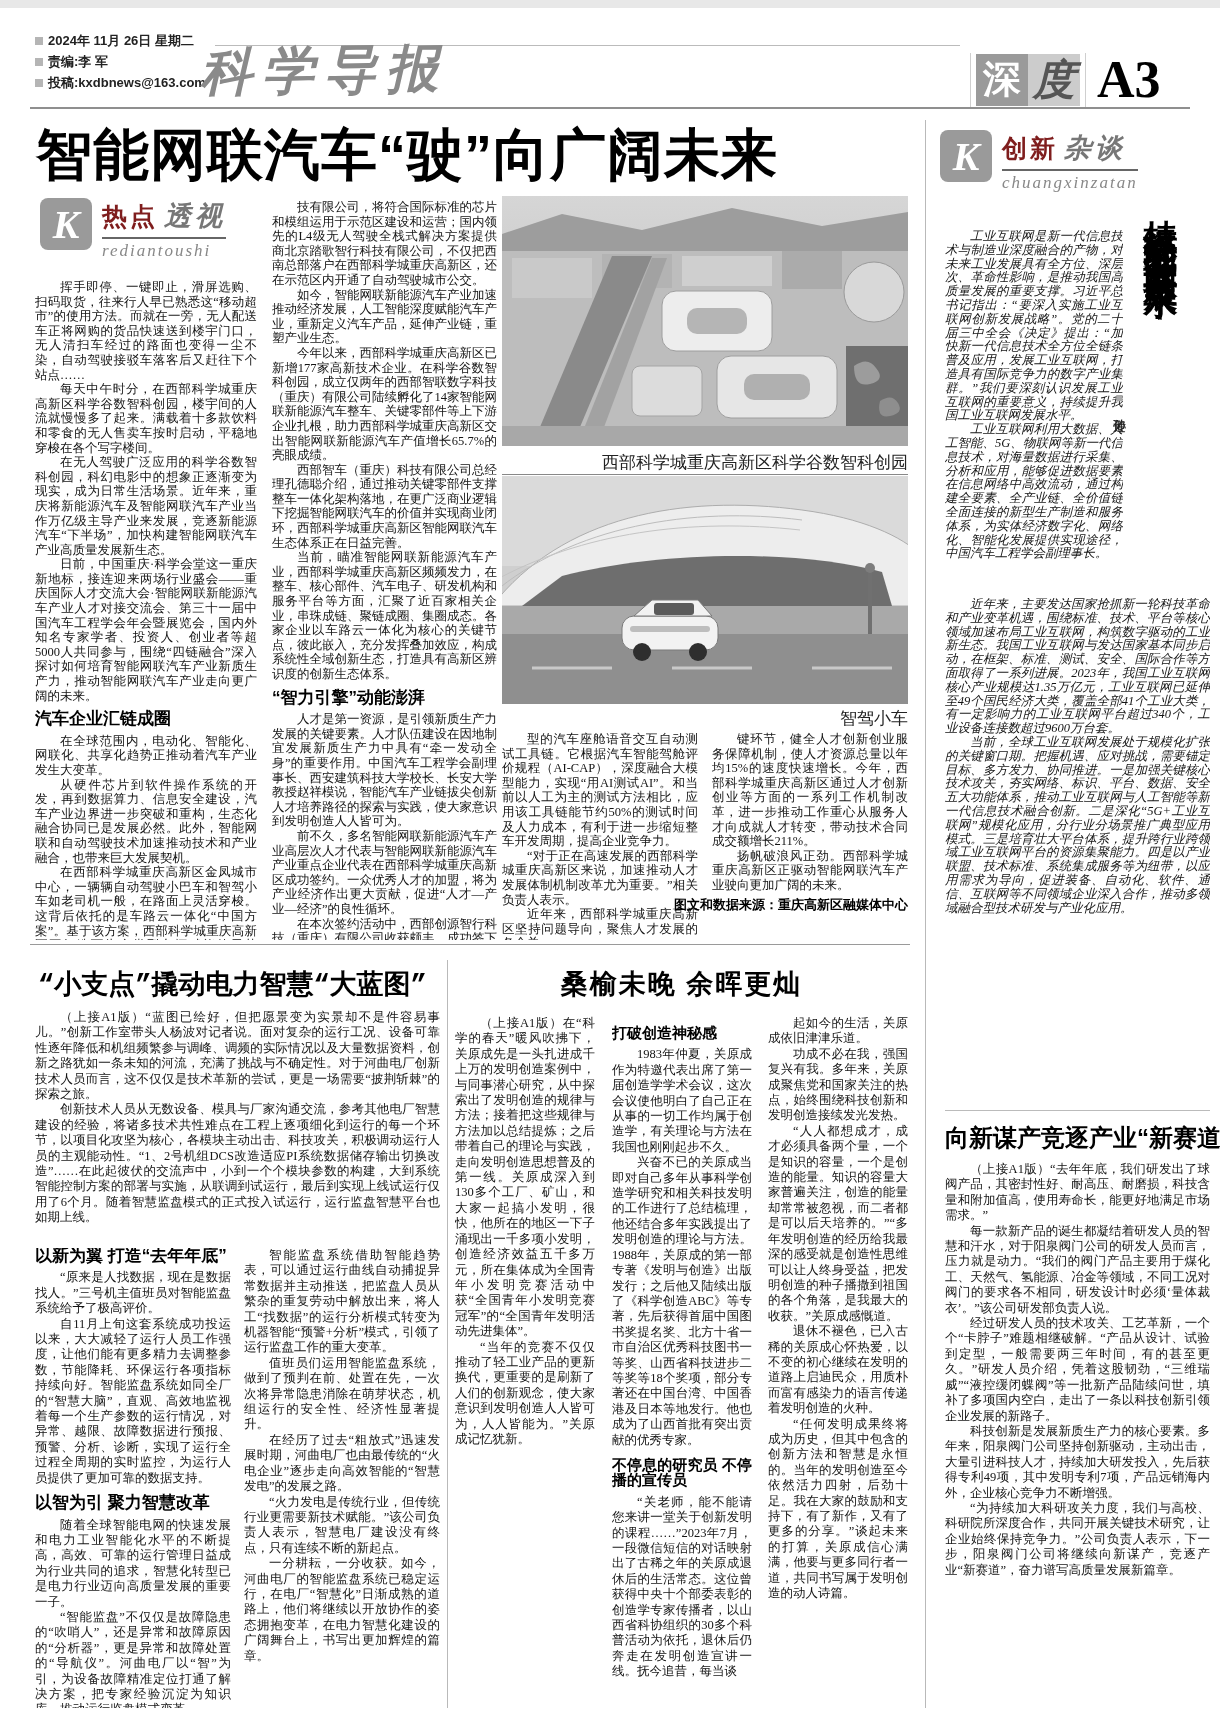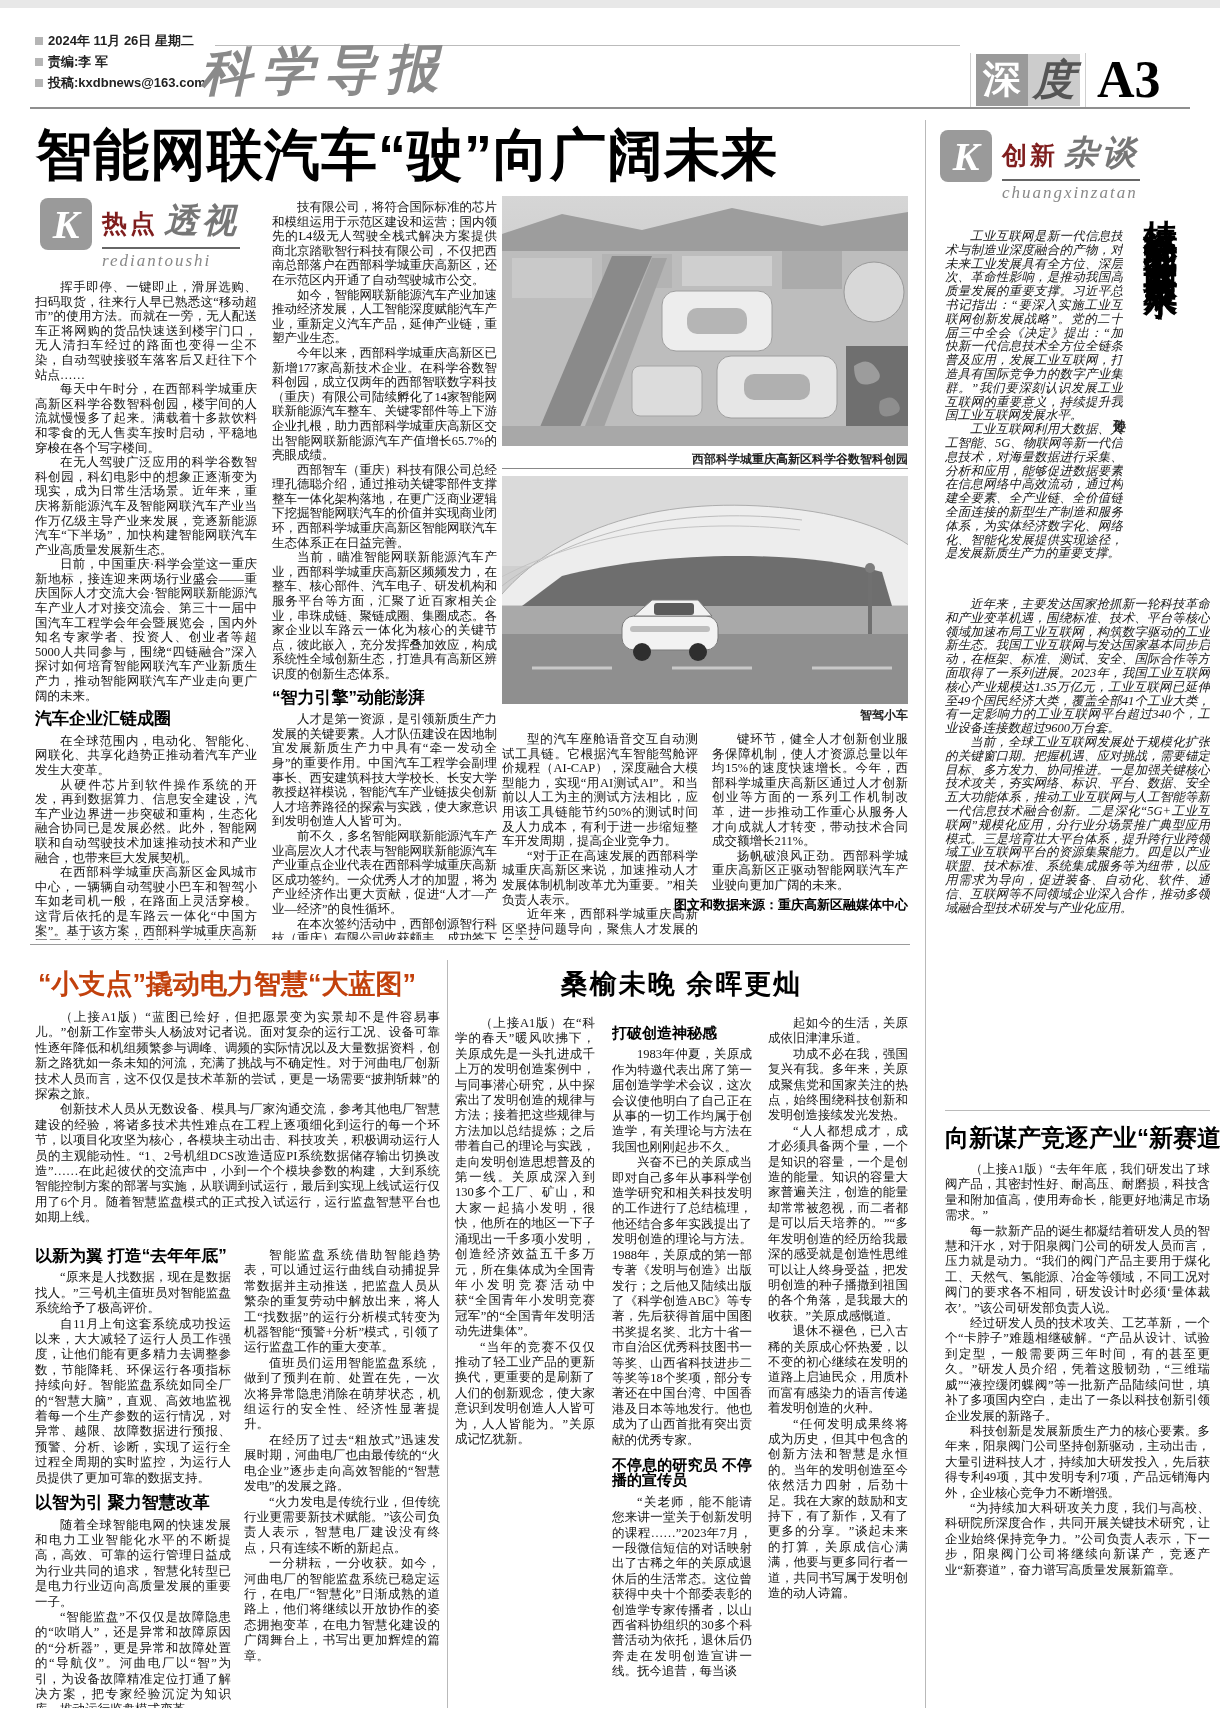--- a/index.html
+++ b/index.html
@@ -24,45 +24,45 @@
   
   .main-headline{left:36px;top:110px;width:880px;font-family:"Liberation Sans","DejaVu Sans",sans-serif;
                  font-weight:bold;font-size:56px;letter-spacing:1px;color:#000;white-space:nowrap;}
   
   .badge{display:flex;align-items:flex-start;}
   .kbox{width:52px;height:52px;background:#9a9a9a;border-radius:8px;color:#fff;
         font-family:"Liberation Serif",serif;font-weight:bold;font-style:italic;font-size:40px;
         display:flex;align-items:center;justify-content:center;margin-right:10px;}
   .bt-title{white-space:nowrap;}
   .bt-b{font-family:"Liberation Sans",sans-serif;font-weight:bold;font-size:25px;color:#7f1d1d;letter-spacing:3px;}
-  .bt-s{font-family:"Liberation Serif",serif;font-style:italic;font-weight:bold;font-size:34px;color:#777;
+  .bt-s{font-family:"Liberation Serif",serif;font-style:italic;font-weight:bold;font-size:27px;color:#777;
         letter-spacing:4px;margin-left:6px;}
   .bt-line{height:2px;background:#666;margin:3px 0 2px;}
   .bt-pinyin{font-family:"Liberation Serif",serif;font-style:italic;font-size:17px;color:#888;letter-spacing:2px;}
   
   .col{overflow:hidden;font-size:12.5px;line-height:14.6px;text-align:justify;color:#141414;}
   .col p.para{margin:0;text-indent:2em;}
   .subhead{font-family:"Liberation Sans",sans-serif;font-weight:bold;font-size:17px;color:#000;
            margin:9px 0 7px;text-indent:0;}
   .kai{font-style:italic;font-size:12.5px;line-height:13.8px;}
   .vline{background:#b9b9b9;width:1px;}
   .hline{background:#9a9a9a;height:1px;}
   
   .photo{background:#c9c9c9;}
-  .caption{font-size:12px;color:#222;text-align:right;border-bottom:1px solid #888;padding-bottom:0;font-weight:bold;}
+  .caption{font-size:17px;color:#222;text-align:right;border-bottom:1px solid #888;padding-bottom:0;}
   .credit{font-weight:bold;font-size:13px;text-align:right;color:#000;}
   
   .v-headline{writing-mode:vertical-rl;font-family:"Liberation Sans",sans-serif;font-weight:bold;
               font-size:34px;letter-spacing:5px;color:#000;}
   .byline-v{writing-mode:vertical-rl;font-size:13px;color:#222;}
   .byline-v .mark{color:#aaa;}
   .sb-headline2{font-family:"Liberation Sans",sans-serif;font-weight:bold;font-size:24px;color:#000;
                 text-align:center;white-space:nowrap;}
   
-  .bl-headline{font-family:Liberation Sans, sans-serif;font-weight:bold;font-size:27px;color:#c2410c;white-space:nowrap;}
+  .bl-headline{font-family:Liberation Mono, monospace;font-weight:bold;font-size:27px;color:#000000;white-space:nowrap;}
   .bm-headline{font-family:"Liberation Sans",sans-serif;font-weight:bold;font-size:27px;color:#000;
                text-align:center;letter-spacing:2px;}
 </style>
 </head>
 <body>
 
 <div class="page">
 
   <div class="abs hdr-info">
     <div><span class="sq"></span><span>2024年 11月 26日 星期二</span></div>
@@ -200,21 +200,21 @@
     <div>
       <div class="bt-title"><span class="bt-b">创新</span><span class="bt-s">杂谈</span></div>
       <div class="bt-line"></div>
       <div class="bt-pinyin">chuangxinzatan</div>
     </div>
   </div>
 
   <div class="abs col kai" style="left:945px;top:222px;width:178px;height:358px;">
     <div>
         <p class="para">工业互联网是新一代信息技术与制造业深度融合的产物，对未来工业发展具有全方位、深层次、革命性影响，是推动我国高质量发展的重要支撑。习近平总书记指出：“要深入实施工业互联网创新发展战略”。党的二十届三中全会《决定》提出：“加快新一代信息技术全方位全链条普及应用，发展工业互联网，打造具有国际竞争力的数字产业集群。”我们要深刻认识发展工业互联网的重要意义，持续提升我国工业互联网发展水平。</p>
-        <p class="para">工业互联网利用大数据、人工智能、5G、物联网等新一代信息技术，对海量数据进行采集、分析和应用，能够促进数据要素在信息网络中高效流动，通过构建全要素、全产业链、全价值链全面连接的新型生产制造和服务体系，为实体经济数字化、网络化、智能化发展提供实现途径，是发展新质生产力的重要支撑。</p>
+        <p class="para">工业互联网利用大数据、人工智能、5G、物联网等新一代信息技术，对海量数据进行采集、分析和应用，能够促进数据要素在信息网络中高效流动，通过构建全要素、全产业链、全价值链全面连接的新型生产制造和服务体系，为实体经济数字化、网络化、智能化发展提供实现途径，中国汽车工程学会副理事长。</p>
       </div>
   </div>
 
   <div class="abs v-headline" style="left:1138px;top:184px;height:560px;">持续提升我国工业互联网发展水平</div>
 
   <div class="abs byline-v" style="left:1110px;top:382px;height:120px;">
     <span class="mark">■</span>&nbsp;<span>孙迎传</span>
   </div>
 
   <div class="abs col kai" style="left:945px;top:590px;width:265px;height:506px;">

